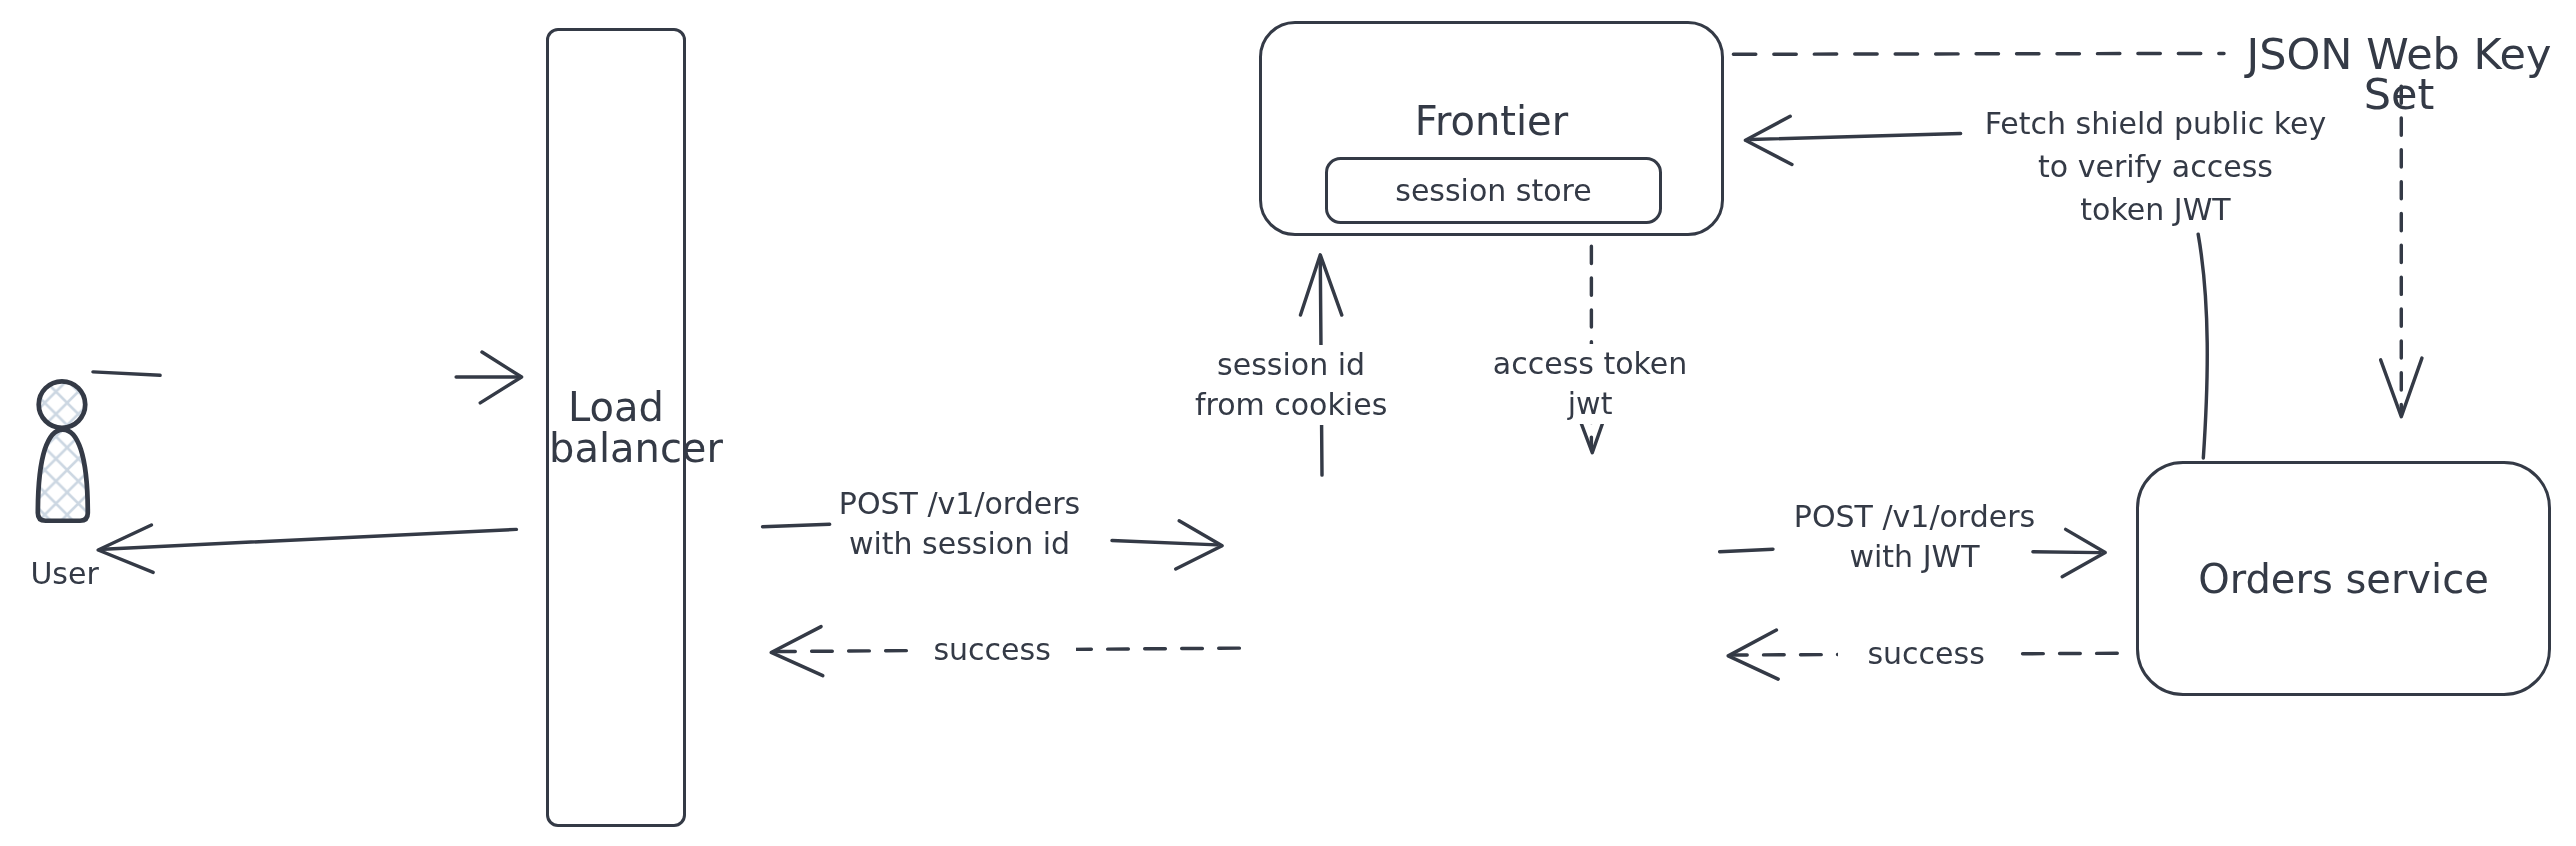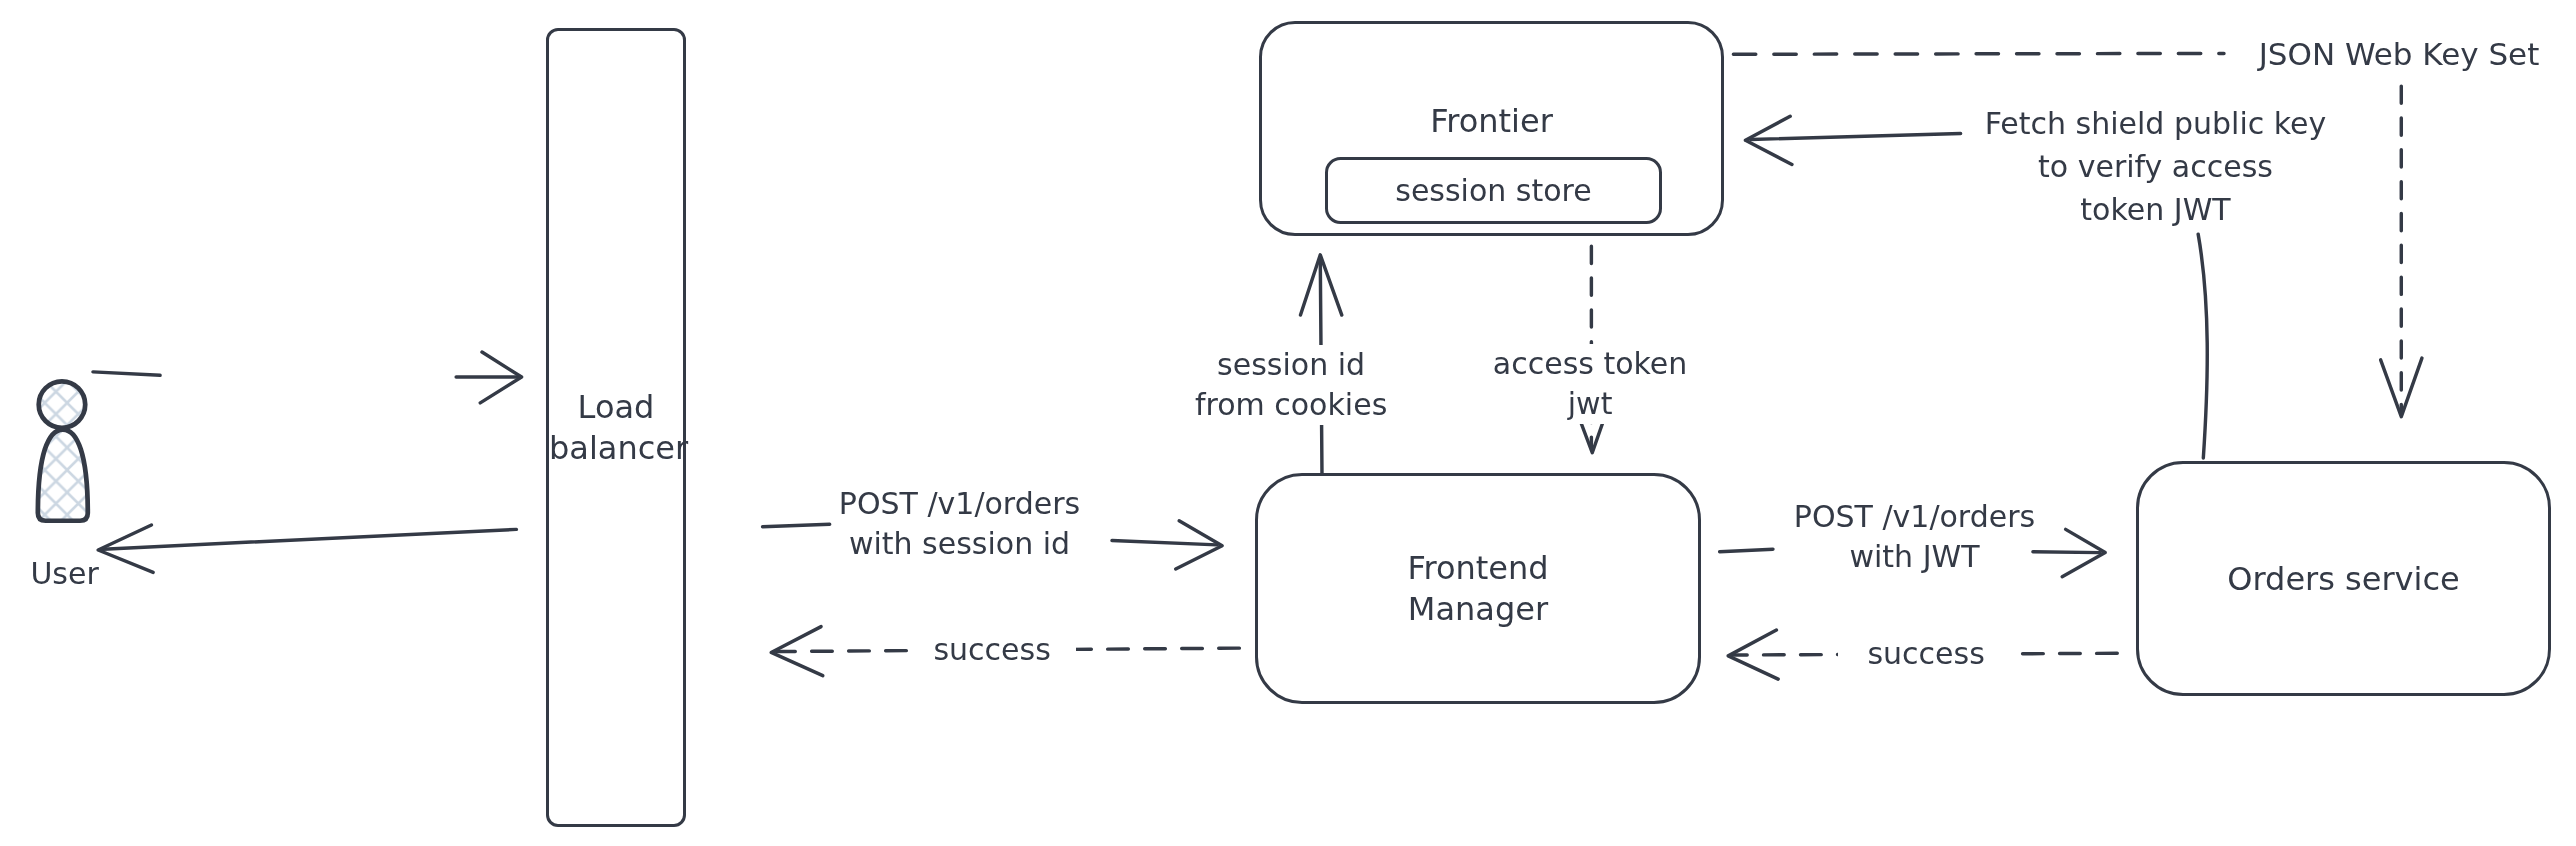--- a/index.html
+++ b/index.html
@@ -15,38 +15,38 @@
   .node{
     position:absolute;
     border:3.4px solid #343a46;
     background:#ffffff;
     box-sizing:border-box;
     z-index:2;
   }
   .node-label{
     position:absolute;left:0;right:0;
     text-align:center;
-    font-size:32px;
+    font-size:40px;
     line-height:41px;
     white-space:pre-line;
     color:#343a46;
   }
   .v-center{top:50%;transform:translateY(-50%);}
   .lbl{
     position:absolute;
     z-index:3;
     text-align:center;
     font-size:30px;
     line-height:40px;
     white-space:pre-line;
     color:#343a46;
   }
   .mask{background:#ffffff;padding:0 8.6px;}
   .fetch-lbl{line-height:43px;}
-  .jwks-lbl{font-size:31px;}
+  .jwks-lbl{font-size:43px;}
 </style>
 </head>
 <body>
 
 <div class="canvas">
 
   <svg class="arrow-layer" width="2576" height="847" viewBox="0 0 2993 984">
     <defs>
       <pattern id="hatch" width="26" height="26" patternUnits="userSpaceOnUse">
         <path d="M0 0 L26 26 M26 0 L0 26" stroke="#ccd7e2" stroke-width="3" fill="none"></path>
@@ -122,24 +122,20 @@
 balancer</div>
   </div>
 
   <div class="node" style="left:1259px;top:20.7px;width:465px;height:215px;border-radius:36px;">
     <div class="node-label" style="top:77px;">Frontier</div>
     <div class="node" style="left:63px;top:133px;width:337px;height:67px;border-radius:15.5px;border-width:3px;padding-left:36px;">
       <div class="node-label v-center" style="font-size:30px;">session store</div>
     </div>
   </div>
 
-  <div class="node" style="left:1255px;top:473px;width:446px;height:231px;border-radius:47px;">
-    <div class="node-label v-center">Frontend
-Manager</div>
-  </div>
 
   <div class="node" style="left:2136px;top:461px;width:415px;height:235px;border-radius:47px;">
     <div class="node-label v-center">Orders service</div>
   </div>
 
   <div class="lbl" style="left:8.6px;top:554px;width:112px;">User</div>
 
 
   <div class="lbl" style="left:822px;top:484px;width:275px;">POST /v1/orders
 with session id</div>

